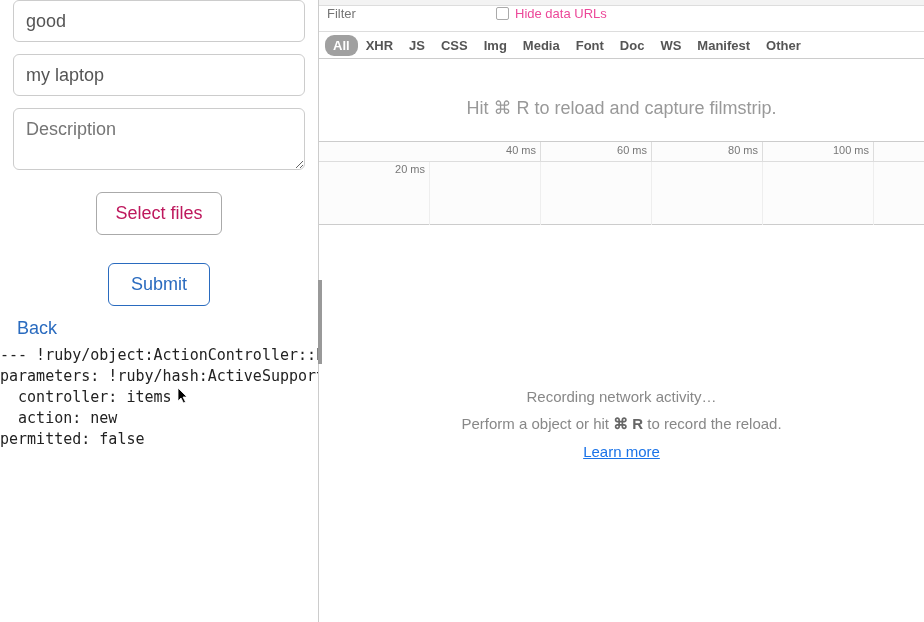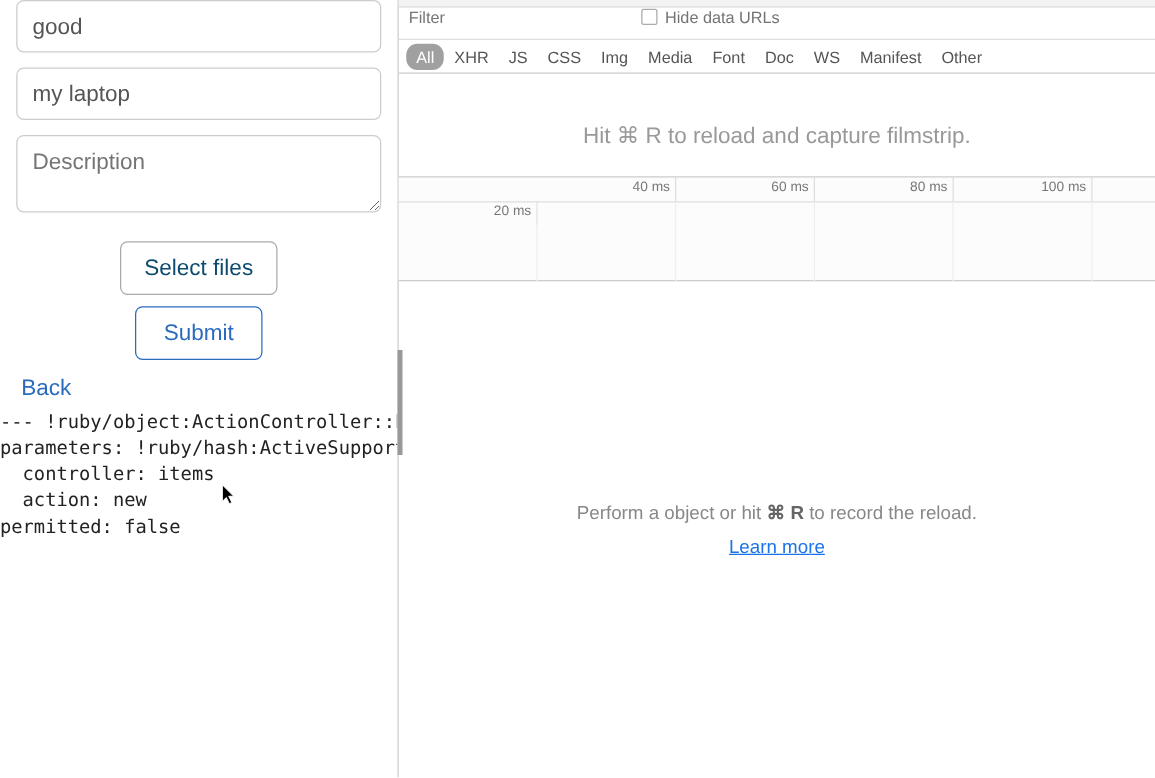--- a/index.html
+++ b/index.html
@@ -58,26 +58,26 @@
       color: #999;
       font-family: inherit;
       margin-bottom: 18px;
     }
     .btn-row {
       text-align: center;
     }
     .select-files-btn {
       padding: 10px 18px;
       font-size: 18px;
-      color: #0c4a6e;
+      color: #be185d;
       background: #fff;
       border: 1px solid #aaa;
       border-radius: 6px;
       cursor: pointer;
-      margin-bottom: 9px;
+      margin-bottom: 28px;
     }
     .submit-btn {
       padding: 10px 22px;
       font-size: 18px;
       color: #2a6bbf;
       background: #fff;
       border: 1px solid #2a6bbf;
       border-radius: 6px;
       cursor: pointer;
       position: relative;
@@ -137,38 +137,39 @@
       outline: none;
       font-size: 13px;
       color: #777;
       width: 120px;
       background: transparent;
     }
     .hide-data-urls {
       display: flex;
       align-items: center;
       gap: 6px;
-      margin-left: 66px;
-      color: #737373;
+      margin-left: 49px;
+      color: #ec4899;
     }
     .checkbox {
       width: 13px;
       height: 13px;
       border: 1px solid #aaa;
       border-radius: 2px;
       background: #fff;
     }
     .type-filter-row {
       display: flex;
       align-items: center;
       height: 27px;
       padding: 0 6px;
       gap: 0;
       border-bottom: 1px solid #ccc;
       font-size: 13px;
+      font-weight: bold;
     }
     .type-filter {
       padding: 3px 8px;
       color: #555;
       cursor: pointer;
       border-radius: 9px;
     }
     .type-filter.active {
       background: #a0a0a0;
       color: #fff;
@@ -316,18 +317,19 @@
     <div class="timeline-body" id="timeline-body">
         <div class="timeline-col" style="left: 0px; width: 111px;"></div>
         <div class="timeline-col" style="left: 0px; width: 222px;"></div>
         <div class="timeline-col" style="left: 0px; width: 333px;"></div>
         <div class="timeline-col" style="left: 0px; width: 444px;"></div>
         <div class="timeline-col" style="left: 0px; width: 555px;"></div>
       </div>
   </div>
 
   <div class="empty-state">
+    <div>Recording network activity…</div>
     <div>
       <span>Perform a object or hit </span><span class="bold">⌘ R</span><span> to record the reload.</span>
     </div>
     <a class="learn-more">Learn more</a>
   </div>
 </div>
 
 </body></html>

